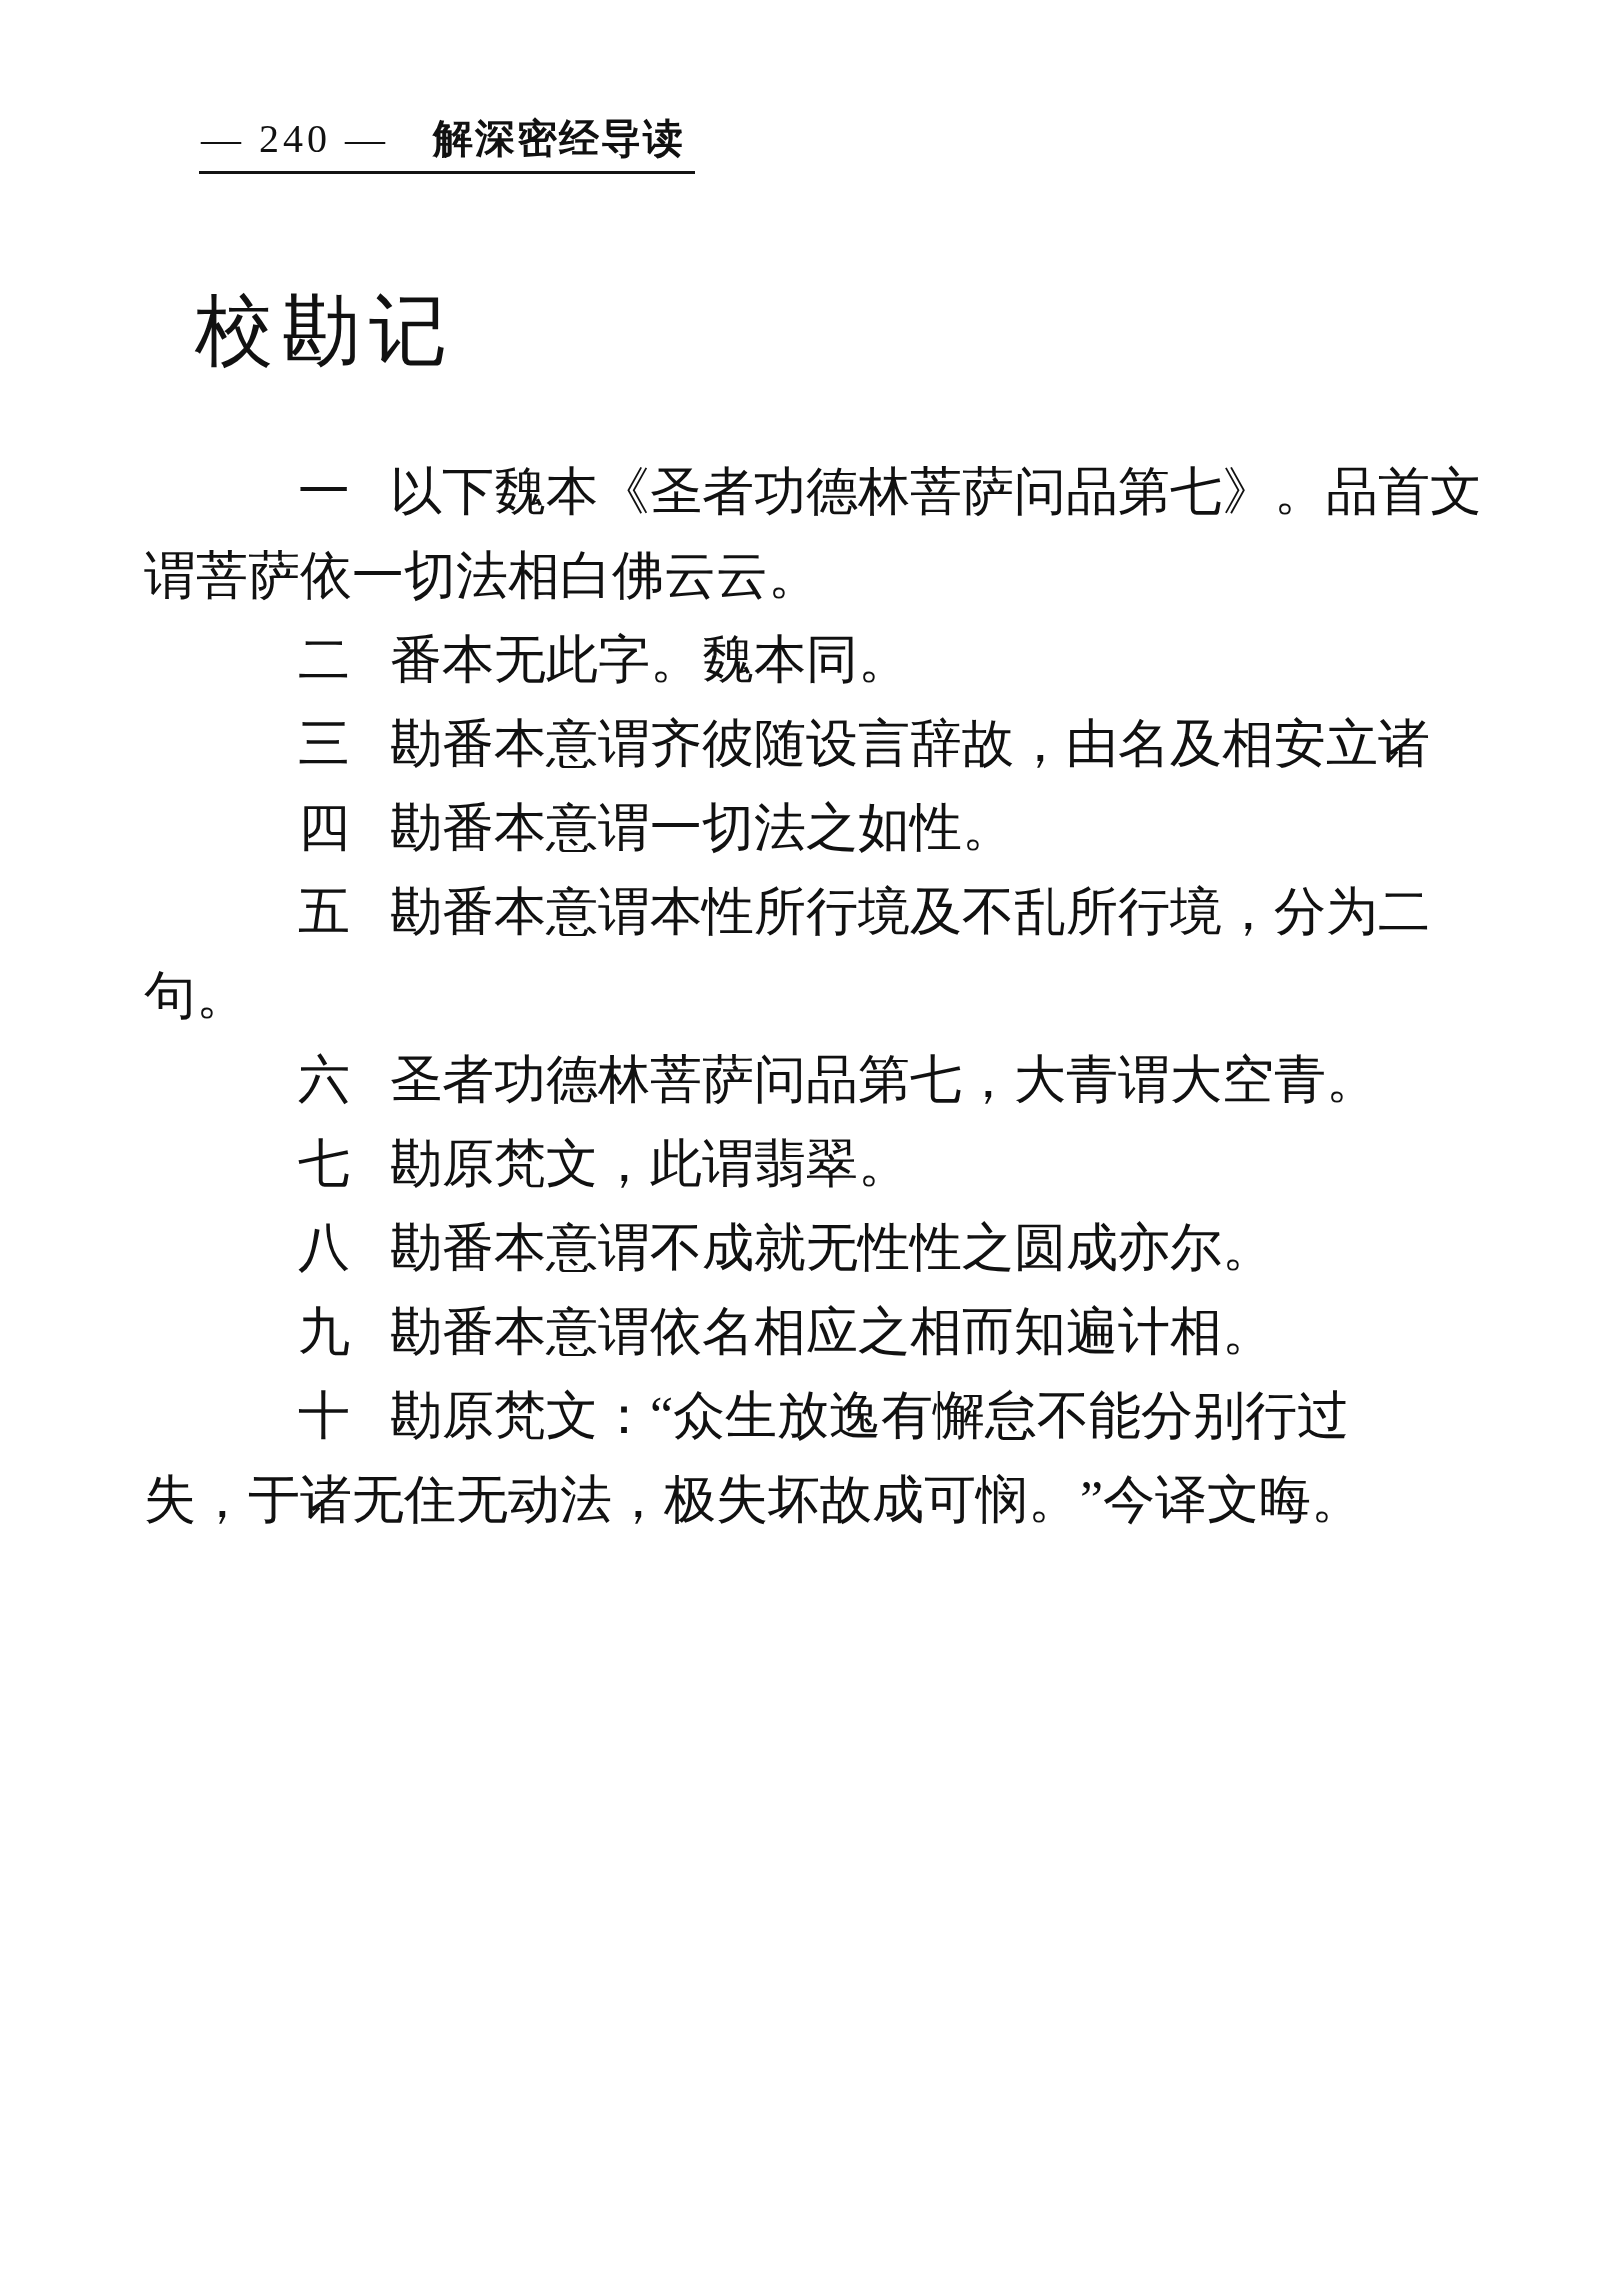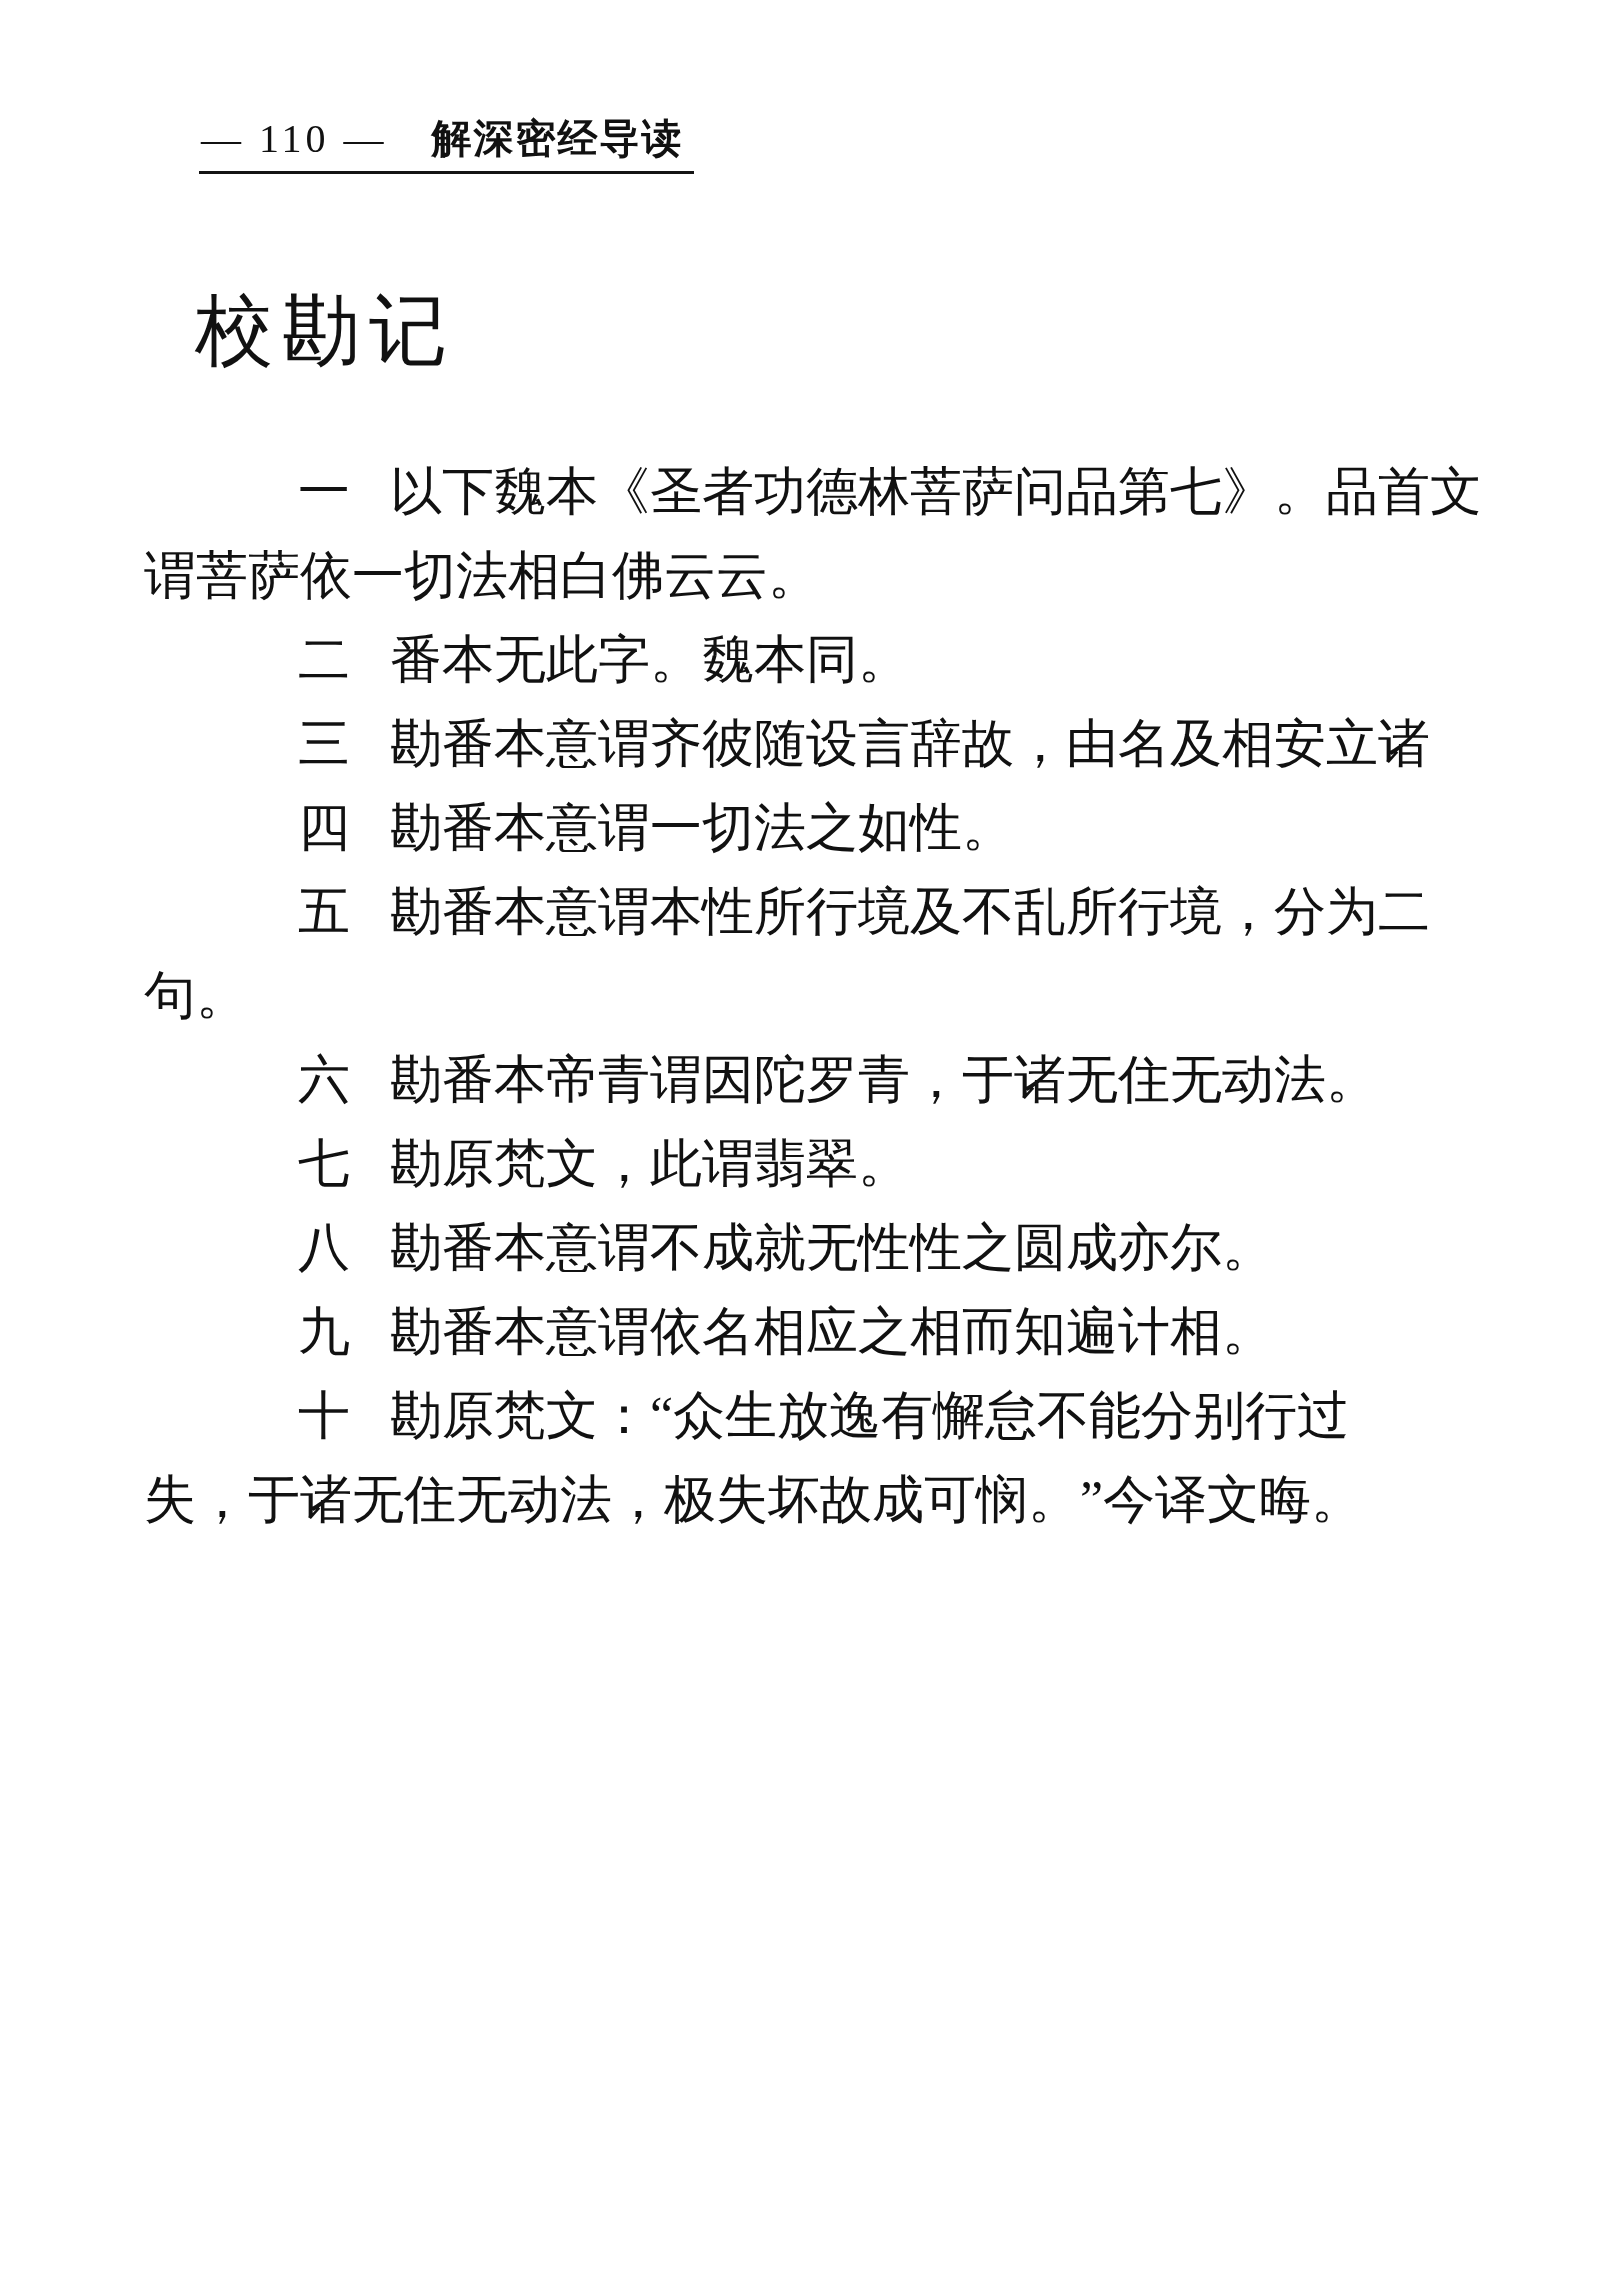--- a/index.html
+++ b/index.html
@@ -65,35 +65,35 @@
     display: inline-block;
     margin-right: 40px;
   }
 </style>
 </head>
 <body>
 
 <div class="page">
 
   <div class="running-header">
-    <span class="pageno">— 110 —</span>
+    <span class="pageno">— 240 —</span>
     <span class="booktitle">解深密经导读</span>
   </div>
 
   <div class="section-title">校勘记</div>
 
   <div class="body-text">
     <div class="line indent"><span class="num">一</span><span class="txt">以下魏本《圣者功德林菩萨问品第七》。品首文</span></div>
     <div class="line"><span class="txt">谓菩萨依一切法相白佛云云。</span></div>
     <div class="line indent"><span class="num">二</span><span class="txt">番本无此字。魏本同。</span></div>
     <div class="line indent"><span class="num">三</span><span class="txt">勘番本意谓齐彼随设言辞故，由名及相安立诸</span></div>
     <div class="line indent"><span class="num">四</span><span class="txt">勘番本意谓一切法之如性。</span></div>
     <div class="line indent"><span class="num">五</span><span class="txt">勘番本意谓本性所行境及不乱所行境，分为二</span></div>
     <div class="line"><span class="txt">句。</span></div>
-    <div class="line indent"><span class="num">六</span><span class="txt">勘番本帝青谓因陀罗青，于诸无住无动法。</span></div>
+    <div class="line indent"><span class="num">六</span><span class="txt">圣者功德林菩萨问品第七，大青谓大空青。</span></div>
     <div class="line indent"><span class="num">七</span><span class="txt">勘原梵文，此谓翡翠。</span></div>
     <div class="line indent"><span class="num">八</span><span class="txt">勘番本意谓不成就无性性之圆成亦尔。</span></div>
     <div class="line indent"><span class="num">九</span><span class="txt">勘番本意谓依名相应之相而知遍计相。</span></div>
     <div class="line indent"><span class="num">十</span><span class="txt">勘原梵文：“众生放逸有懈怠不能分别行过</span></div>
     <div class="line"><span class="txt">失，于诸无住无动法，极失坏故成可悯。”今译文晦。</span></div>
   </div>
 
 </div>
 
 

